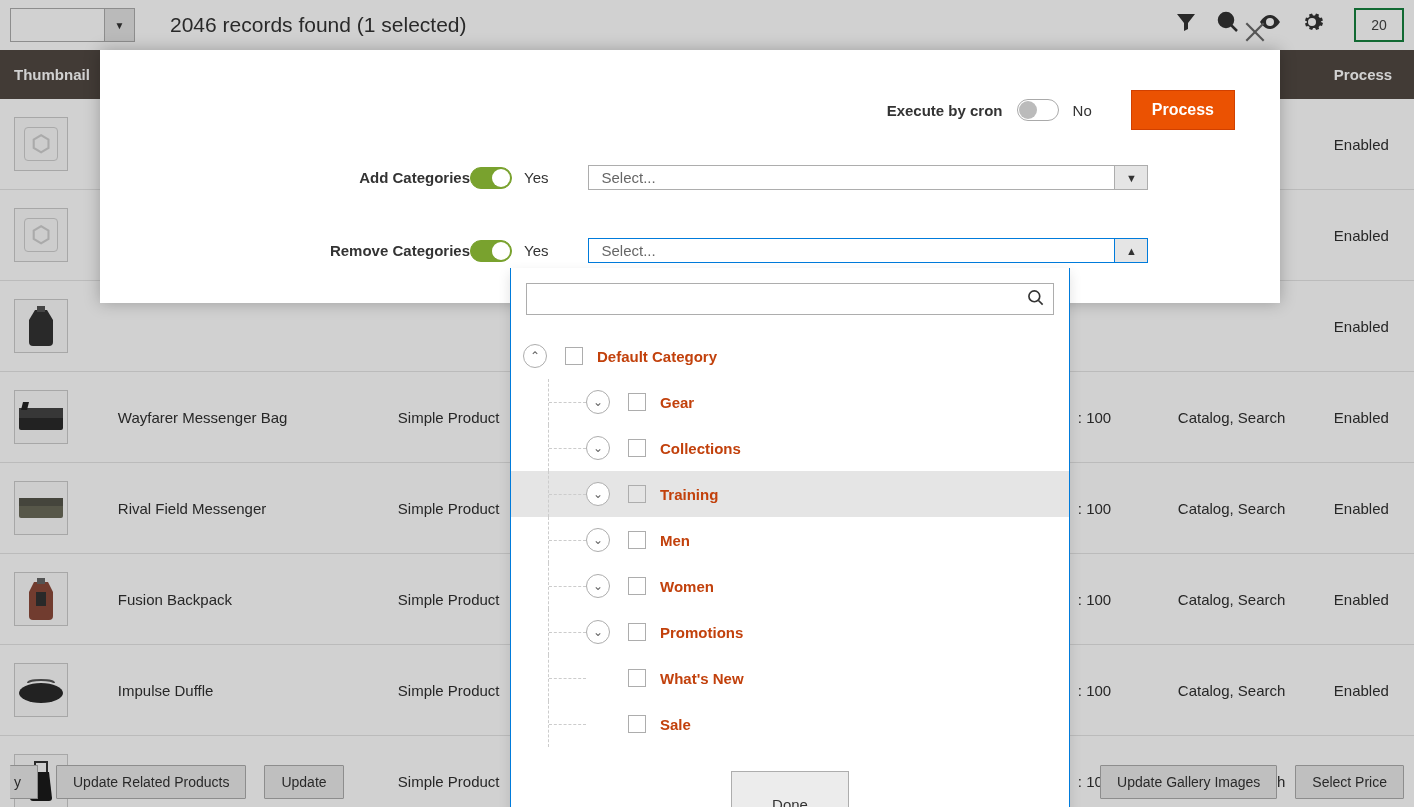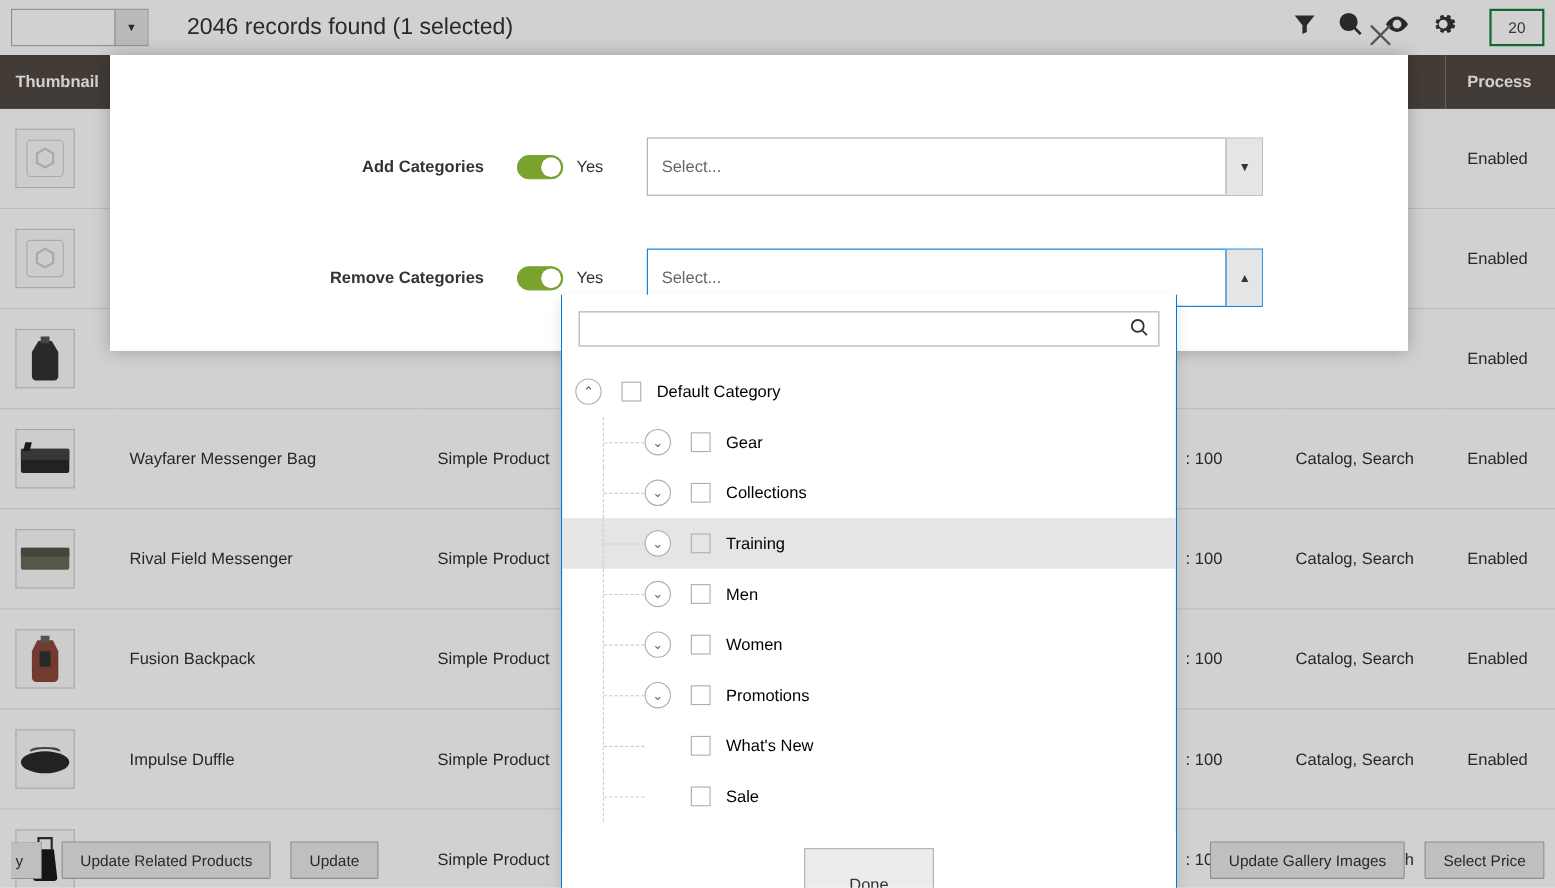--- a/index.html
+++ b/index.html
@@ -194,28 +194,27 @@
 }
 
 .form-row {
   display: flex;
   align-items: center;
   margin-bottom: 48px;
 }
 .form-row .label {
   width: 335px;
   text-align: right;
-  padding-right: 30px;
   font-weight: 600;
   font-size: 15px;
   color: #333;
 }
 .select-box {
   flex: 0 0 560px;
-  height: 53px;
+  height: 25px;
   border: 1px solid #adadad;
   display: flex;
   align-items: stretch;
   background: #fff;
 }
 .select-box .sel-txt {
   flex: 1;
   padding: 0 12px;
   color: #666;
   font-size: 15px;
@@ -296,21 +295,21 @@
   background: #fff;
 }
 .expander.blank { border: none; }
 .chk {
   width: 18px;
   height: 18px;
   border: 1px solid #adadad;
   margin: 0 14px 0 18px;
   flex-shrink: 0;
 }
-.tree-label { color: #000000; }
+.tree-label { color: #c2410c; font-weight: bold; }
 .tree-child { padding-left: 37px; }
 .connector {
   width: 38px;
   flex-shrink: 0;
   align-self: stretch;
   border-left: 1px dashed #ccc;
   position: relative;
 }
 .connector::after {
   content: '';
@@ -524,20 +523,28 @@
 
 <div class="modal">
   <div class="modal-close">
     <svg viewBox="0 0 24 24" fill="none">
         <line x1="4" y1="4" x2="20" y2="20"></line>
         <line x1="20" y1="4" x2="4" y2="20"></line>
       </svg>
   </div>
 
   <div class="modal-header">
+    <div class="cron-wrap">
+      <span class="cron-label">Execute by cron</span>
+      <div class="toggle">
+          <div class="knob"></div>
+        </div>
+      <span class="toggle-state">No</span>
+      <button class="process-btn">Process</button>
+    </div>
   </div>
 
   <div class="form-row">
     <div class="label">Add Categories</div>
     <div class="toggle on">
         <div class="knob"></div>
       </div>
     <span class="toggle-state" style="margin:0 40px 0 12px">Yes</span>
     <div class="select-box">
       <div class="sel-txt">Select...</div>

